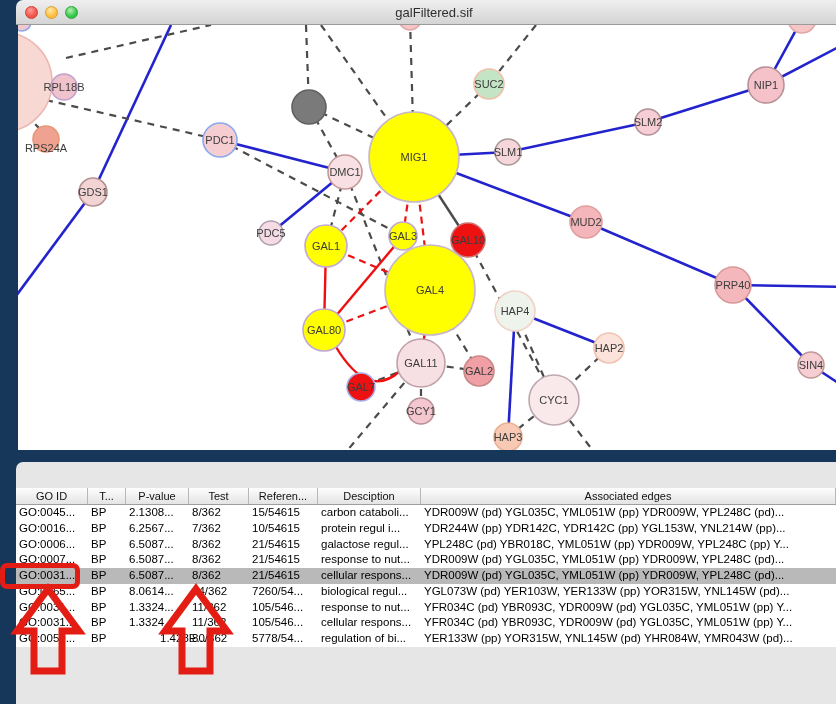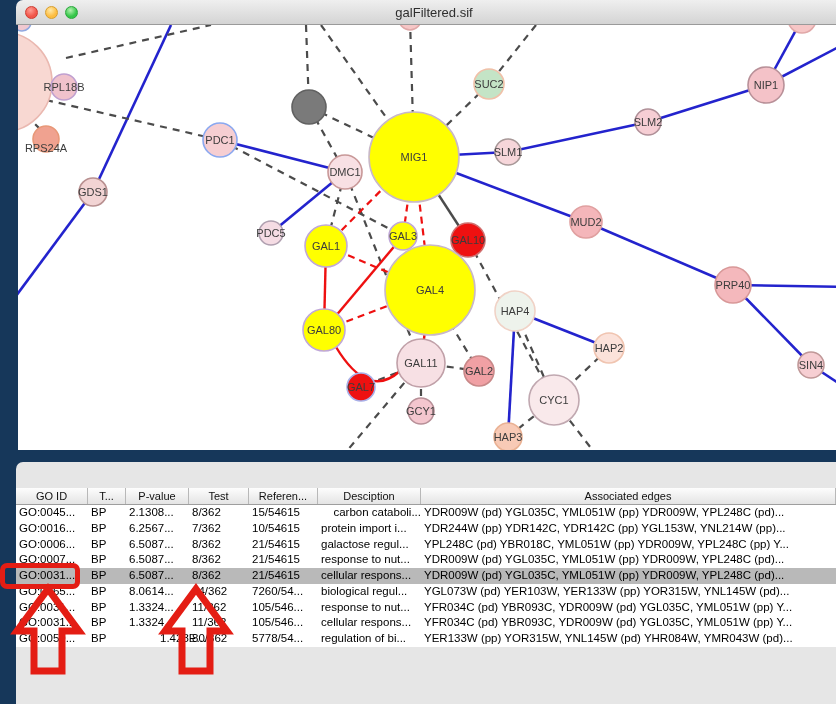--- a/index.html
+++ b/index.html
@@ -199,30 +199,30 @@
         <div class="th" style="left: 302px; width: 103px;">Desciption</div>
         <div class="th" style="left: 405px; width: 415px;">Associated edges</div>
       </div>
     <div class="tbody" id="tbody">
         <div class="tr">
           <div class="td" style="left: 0px; width: 72px;">GO:0045...</div>
           <div class="td" style="left: 72px; width: 38px;">BP</div>
           <div class="td" style="left: 110px; width: 63px;">2.1308...</div>
           <div class="td" style="left: 173px; width: 60px;">8/362</div>
           <div class="td" style="left: 233px; width: 69px;">15/54615</div>
-          <div class="td" style="left: 302px; width: 103px; text-align: right;">carbon cataboli...</div>
+          <div class="td" style="left: 302px; width: 103px;">carbon cataboli...</div>
           <div class="td" style="left: 405px; width: 415px;">YDR009W (pd) YGL035C, YML051W (pp) YDR009W, YPL248C (pd)...</div>
         </div>
         <div class="tr">
           <div class="td" style="left: 0px; width: 72px;">GO:0016...</div>
           <div class="td" style="left: 72px; width: 38px;">BP</div>
           <div class="td" style="left: 110px; width: 63px;">6.2567...</div>
           <div class="td" style="left: 173px; width: 60px;">7/362</div>
           <div class="td" style="left: 233px; width: 69px;">10/54615</div>
-          <div class="td" style="left: 302px; width: 103px;">protein import i...</div>
+          <div class="td" style="left: 302px; width: 103px;">protein regul i...</div>
           <div class="td" style="left: 405px; width: 415px;">YDR244W (pp) YDR142C, YDR142C (pp) YGL153W, YNL214W (pp)...</div>
         </div>
         <div class="tr">
           <div class="td" style="left: 0px; width: 72px;">GO:0006...</div>
           <div class="td" style="left: 72px; width: 38px;">BP</div>
           <div class="td" style="left: 110px; width: 63px;">6.5087...</div>
           <div class="td" style="left: 173px; width: 60px;">8/362</div>
           <div class="td" style="left: 233px; width: 69px;">21/54615</div>
           <div class="td" style="left: 302px; width: 103px;">galactose regul...</div>
           <div class="td" style="left: 405px; width: 415px;">YPL248C (pd) YBR018C, YML051W (pp) YDR009W, YPL248C (pp) Y...</div>

